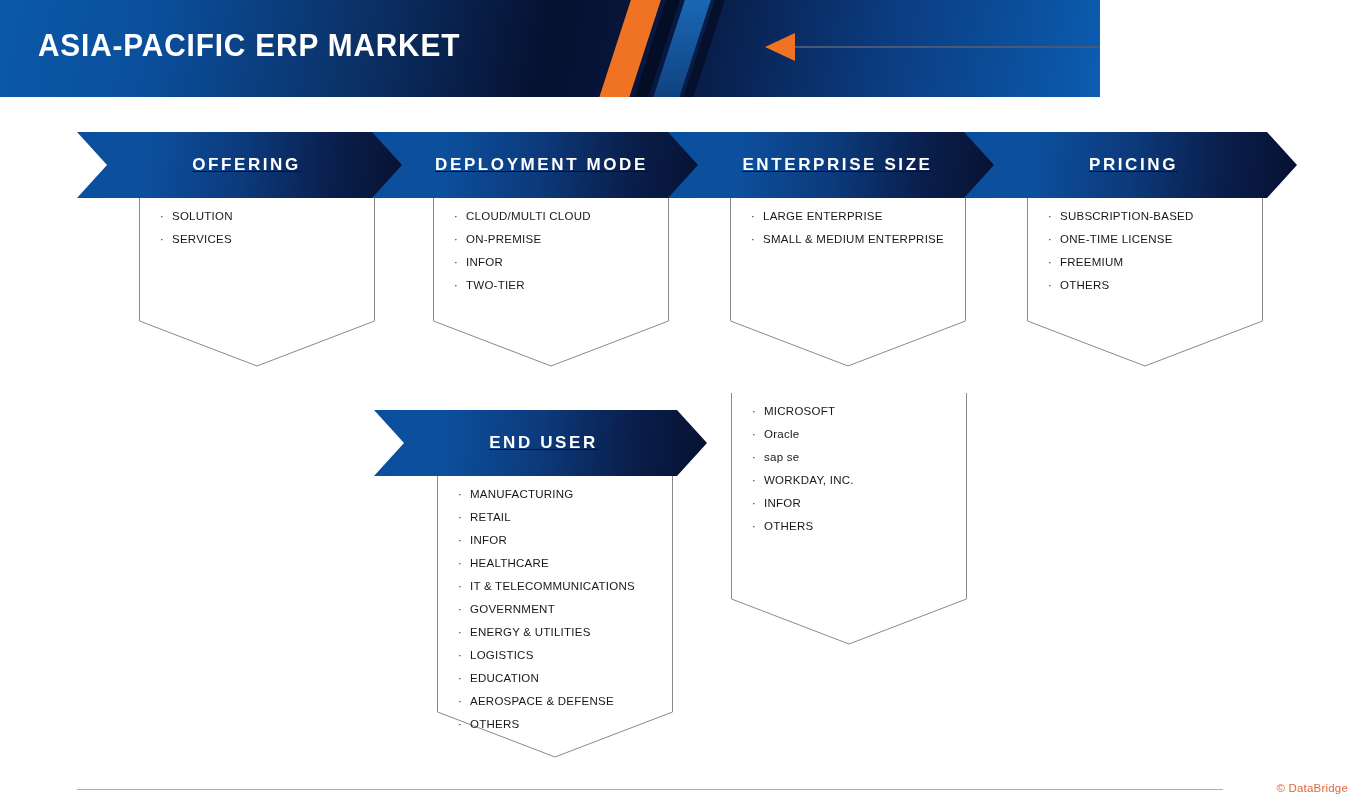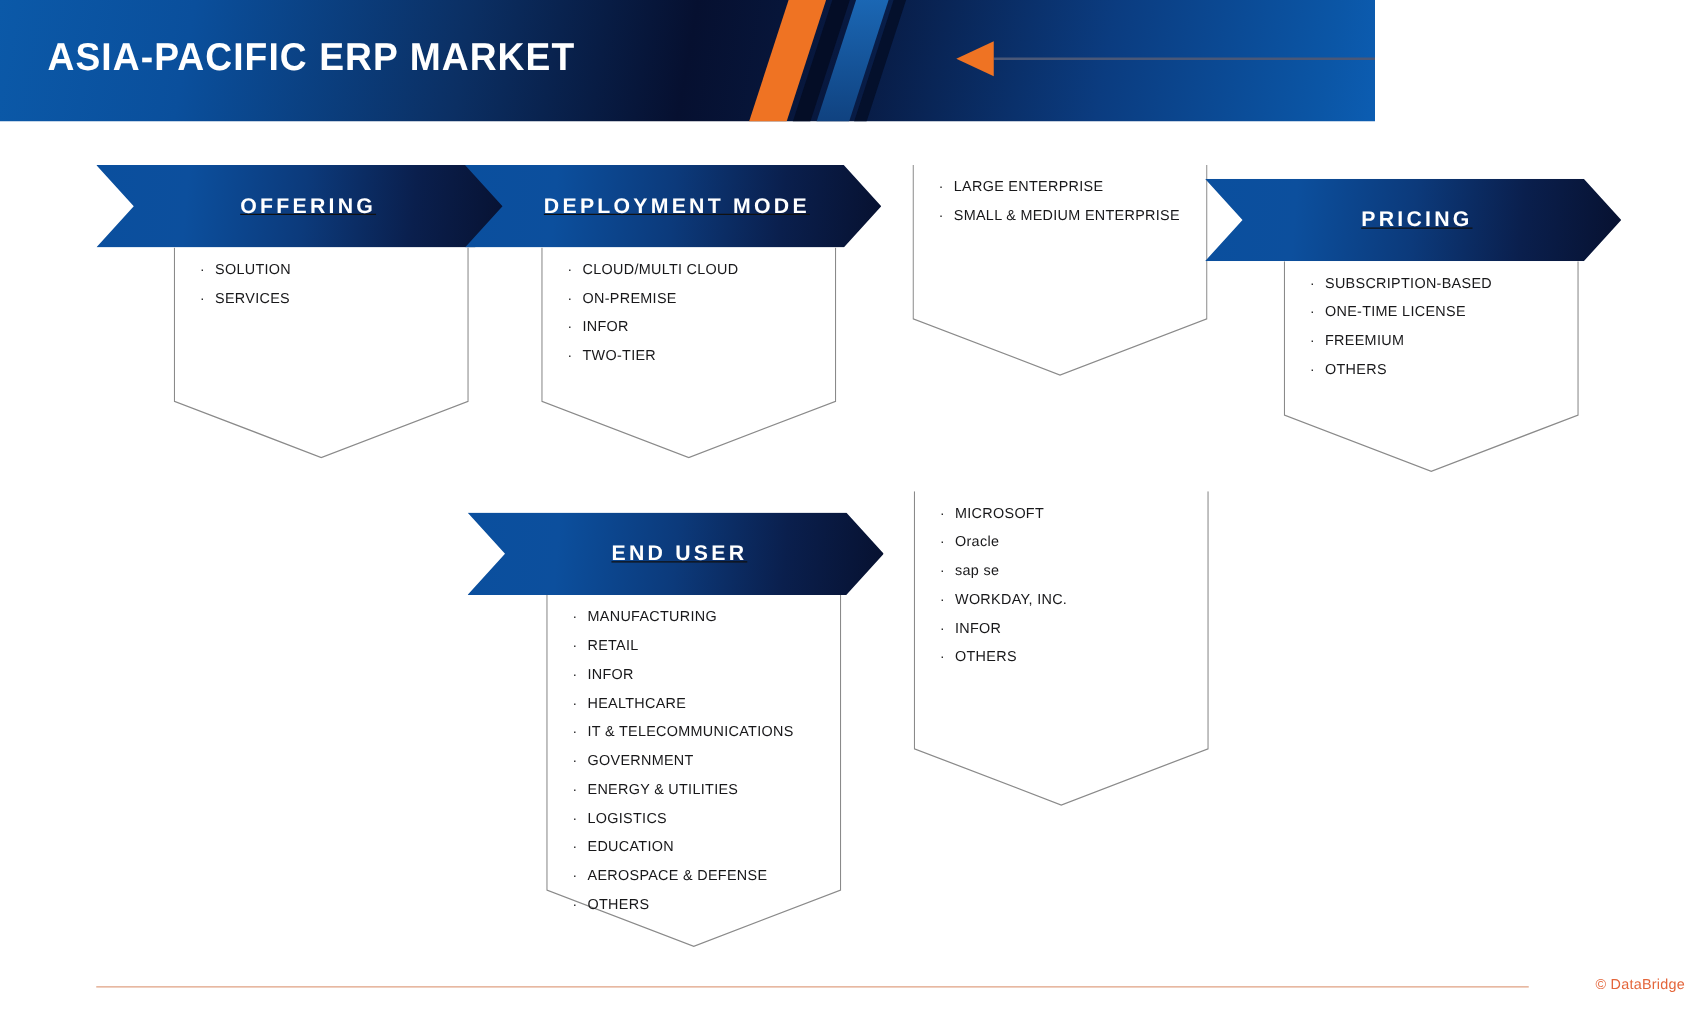--- a/index.html
+++ b/index.html
@@ -212,39 +212,42 @@
             <span class="item-label">INFOR</span>
           </div>
           <div class="item">
             <span class="bullet">·</span>
             <span class="item-label">TWO-TIER</span>
           </div>
         </div>
       </div>
     </div>
     <div class="col" style="left: 668px; top: 132px; width: 333px;">
+      <div class="chev">
+        <div class="chev-title">ENTERPRISE SIZE</div>
+      </div>
       <div class="box" style="width: 236px; height: 169px; margin-left: 62px;">
         <div class="box-outline">
           <svg viewBox="0 0 236 169" preserveAspectRatio="none">
             <path d="M0.5 0 L0.5 123 L118 168 L235.5 123 L235.5 0" fill="none" stroke="#8a8a8a" stroke-width="1"></path>
           </svg>
         </div>
         <div class="items" style="padding-left: 21px;">
           <div class="item">
             <span class="bullet">·</span>
             <span class="item-label">LARGE ENTERPRISE</span>
           </div>
           <div class="item">
             <span class="bullet">·</span>
             <span class="item-label">SMALL &amp; MEDIUM ENTERPRISE</span>
           </div>
         </div>
       </div>
     </div>
-    <div class="col" style="left: 964px; top: 132px; width: 333px; margin-top: 11px;">
+    <div class="col" style="left: 964px; top: 132px; width: 333px;">
       <div class="chev">
         <div class="chev-title">PRICING</div>
       </div>
       <div class="box" style="width: 236px; height: 169px; margin-left: 63px;">
         <div class="box-outline">
           <svg viewBox="0 0 236 169" preserveAspectRatio="none">
             <path d="M0.5 0 L0.5 123 L118 168 L235.5 123 L235.5 0" fill="none" stroke="#8a8a8a" stroke-width="1"></path>
           </svg>
         </div>
         <div class="items" style="padding-left: 21px;">

